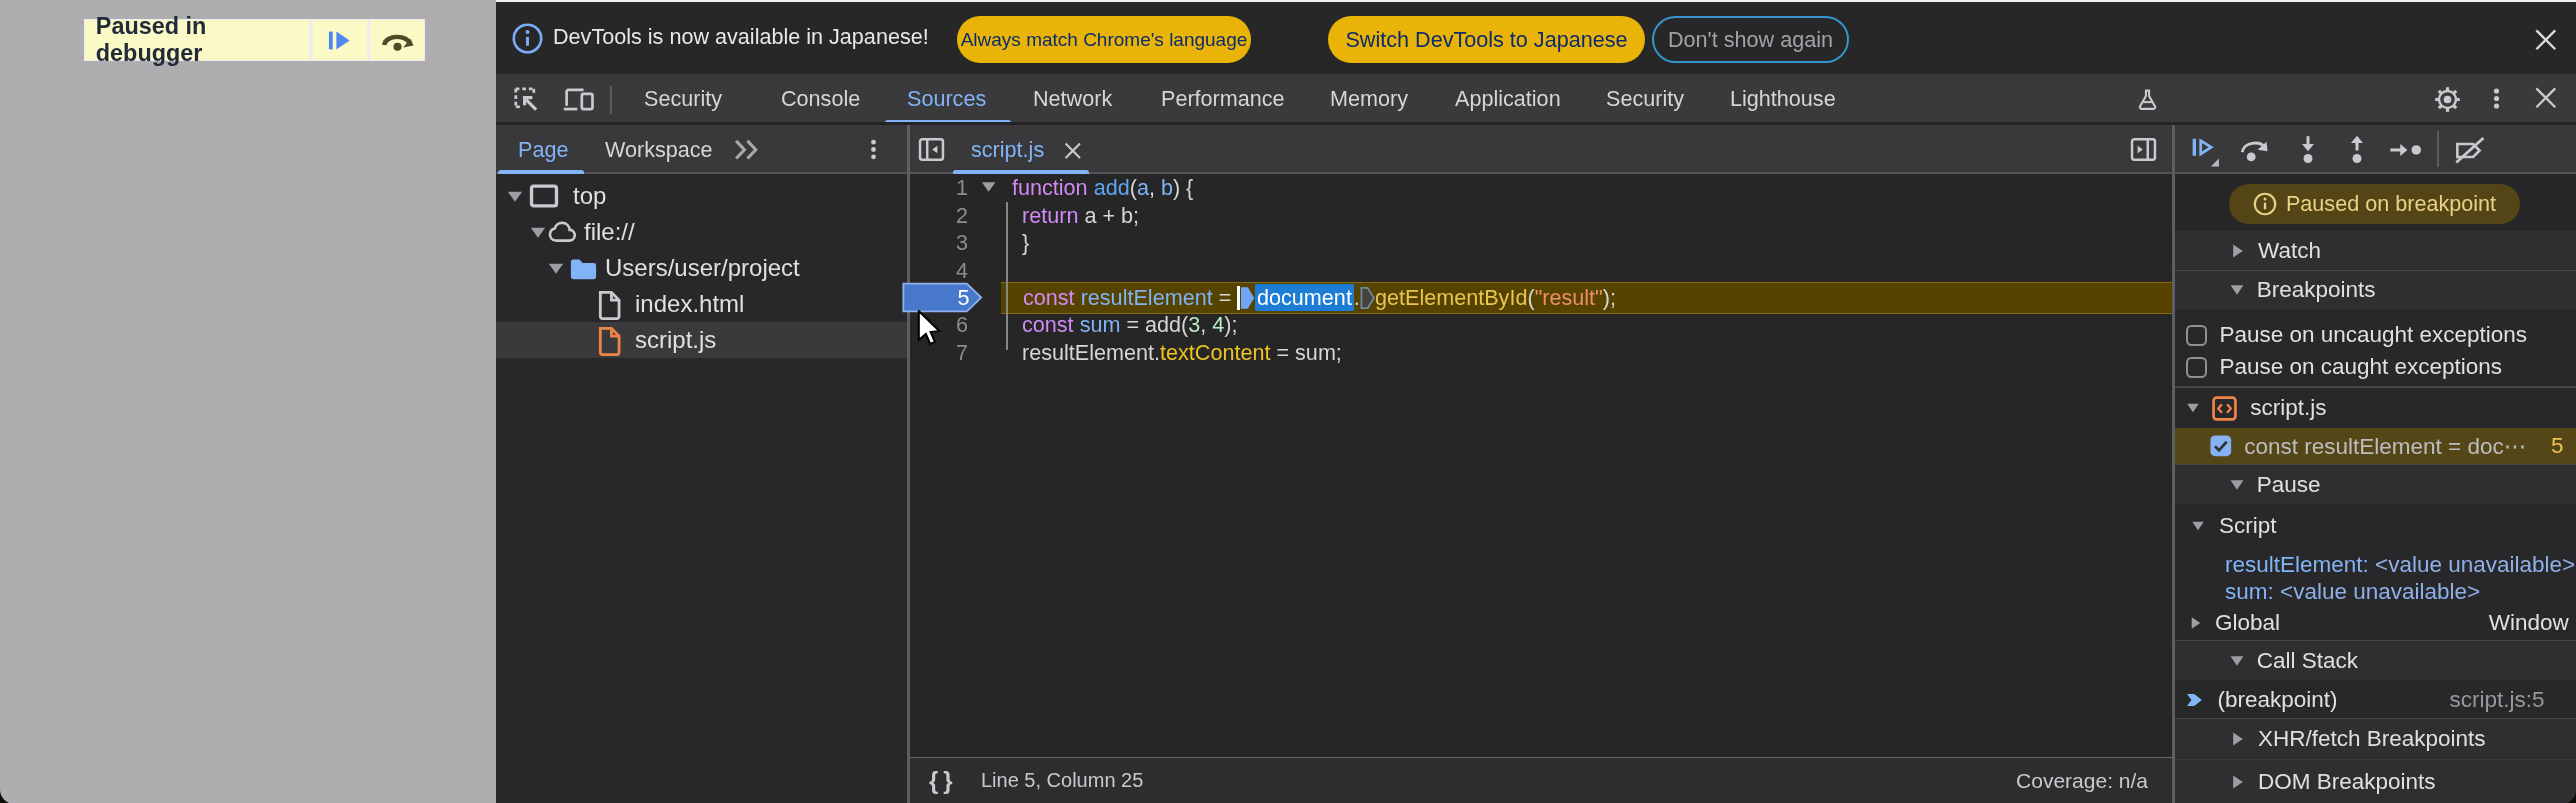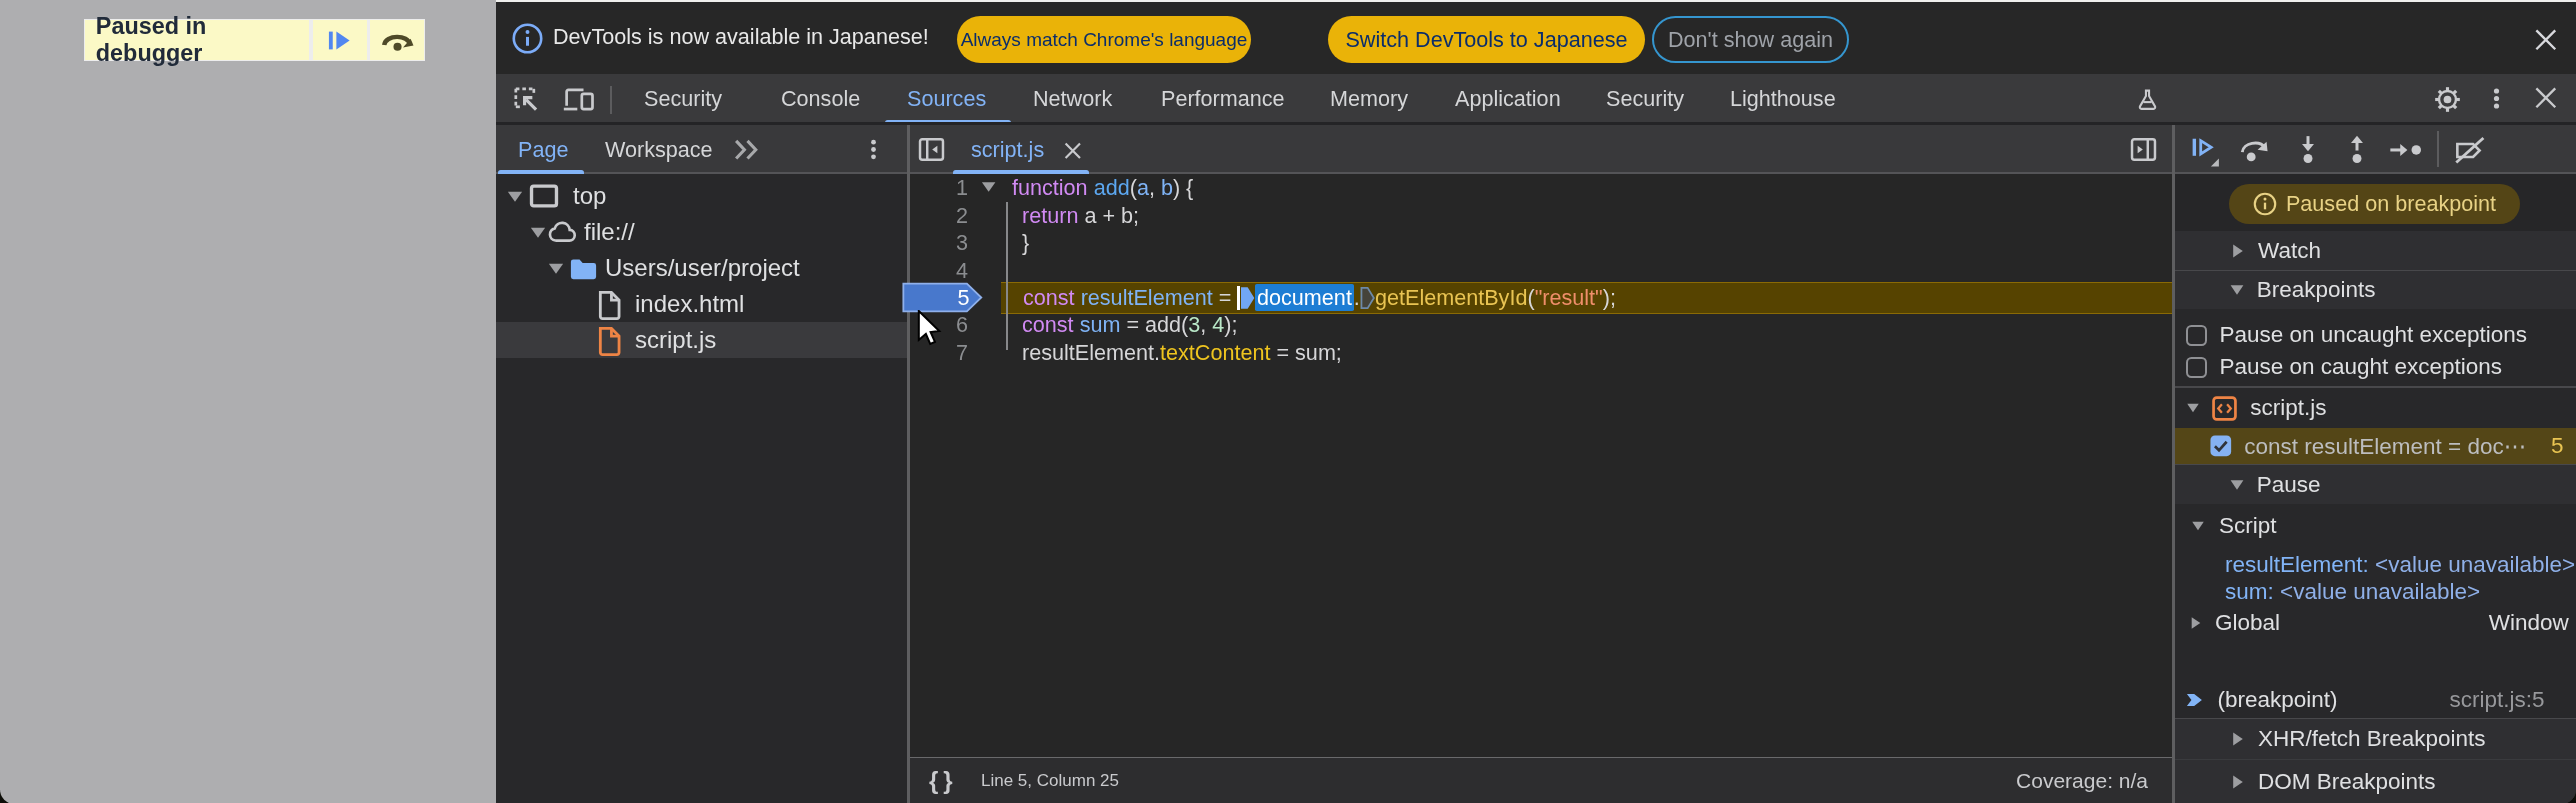--- a/index.html
+++ b/index.html
@@ -279,21 +279,21 @@
   <svg class="abs" style="left:902px;top:282px" width="82" height="31" viewBox="0 0 91 34">
       <polygon points="1.5,1.5 72,1.5 88,17 72,32.5 1.5,32.5" fill="#4878cc" stroke="#8fb0ea" stroke-width="2"></polygon>
       <text x="75" y="25.5" text-anchor="end" font-family="Liberation Sans" font-size="24" fill="#ffffff">5</text>
     </svg>
   <svg class="abs" style="left:917px;top:310px" width="29" height="40" viewBox="0 0 16 22">
       <path d="M1,0.5 L1,16.5 L4.9,13.2 L7.3,18.7 L9.9,17.6 L7.5,12.1 L12.3,11.6 Z" fill="#ffffff" stroke="#000000" stroke-width="1.1"></path>
     </svg>
 
   <div class="abs" id="statusbar"></div>
   <div class="abs" style="left:929px;top:757px;height:47px;display:flex;align-items:center;color:#c9cacd;font-size:24px;font-weight:700">{ }</div>
-  <div class="abs" style="left:981px;top:757px;height:47px;display:flex;align-items:center;color:#c9cacd;font-size:17px">Line 5, Column 25</div>
+  <div class="abs" style="left:981px;top:757px;height:47px;display:flex;align-items:center;color:#c9cacd;font-size:20px">Line 5, Column 25</div>
   <div class="abs" style="left:1968px;top:757px;width:180px;height:47px;display:flex;align-items:center;justify-content:flex-end;color:#c9cacd;font-size:21px;white-space:nowrap">Coverage: n/a</div>
 
   <div class="abs" id="side"></div>
   <div class="abs" style="left:2175px;top:174px;width:401px;height:58px;background:#262628"></div>
   <div class="abs" style="left:2229px;top:184px;width:291px;height:40px;border-radius:20px;background:#544516;display:flex;align-items:center;justify-content:center;color:#e8d285;font-size:21.6px"><svg width="24" height="24" viewBox="0 0 27 27" style="margin-right:9px">
         <circle cx="13.5" cy="13.5" r="11.5" fill="none" stroke="#e8d285" stroke-width="2.4"></circle>
         <line x1="13.5" y1="12" x2="13.5" y2="19.5" stroke="#e8d285" stroke-width="2.6"></line>
         <circle cx="13.5" cy="7.8" r="1.7" fill="#e8d285"></circle>
       </svg>Paused on breakpoint</div>
   <div class="shead" style="top:231px;height:39px;border-top:none">
@@ -341,20 +341,24 @@
       <span style="margin-left:50px">resultElement: <span style="color:#8fb0e8">&lt;value unavailable&gt;</span></span>
     </div>
   <div class="srow" style="top:572px;height:39px;color:#82b4f6">
       <span style="margin-left:50px">sum: <span style="color:#8fb0e8">&lt;value unavailable&gt;</span></span>
     </div>
   <div class="srow" style="top:604px;height:38px">
       <span class="tri-r" style="margin-left:15.3px;transform:scale(0.72)"></span>
       <span style="margin-left:12.6px">Global</span>
       <span style="margin-left:auto;margin-right:7.2px">Window</span>
     </div>
+  <div class="shead" style="top:640px;height:40px">
+      <span class="tri-d" style="margin-left:10px;transform:scale(0.8)"></span>
+      <span style="margin-left:11.7px">Call Stack</span>
+    </div>
   <div class="srow" style="top:681px;height:37px">
       <svg width="20" height="20" viewBox="0 0 22 22" style="margin-left:10.8px">
         <polygon points="1,4.5 9,4.5 17.5,11 9,17.5 1,17.5 6,11" fill="#82b4f6"></polygon>
       </svg>
       <span style="margin-left:11.7px">(breakpoint)</span>
       <span style="margin-left:auto;margin-right:31.5px;color:#97989b">script.js:5</span>
     </div>
   <div class="shead" style="top:718px;height:41px">
       <span class="tri-r" style="margin-left:12.6px;transform:scale(0.8)"></span>
       <span style="margin-left:14.4px">XHR/fetch Breakpoints</span>

